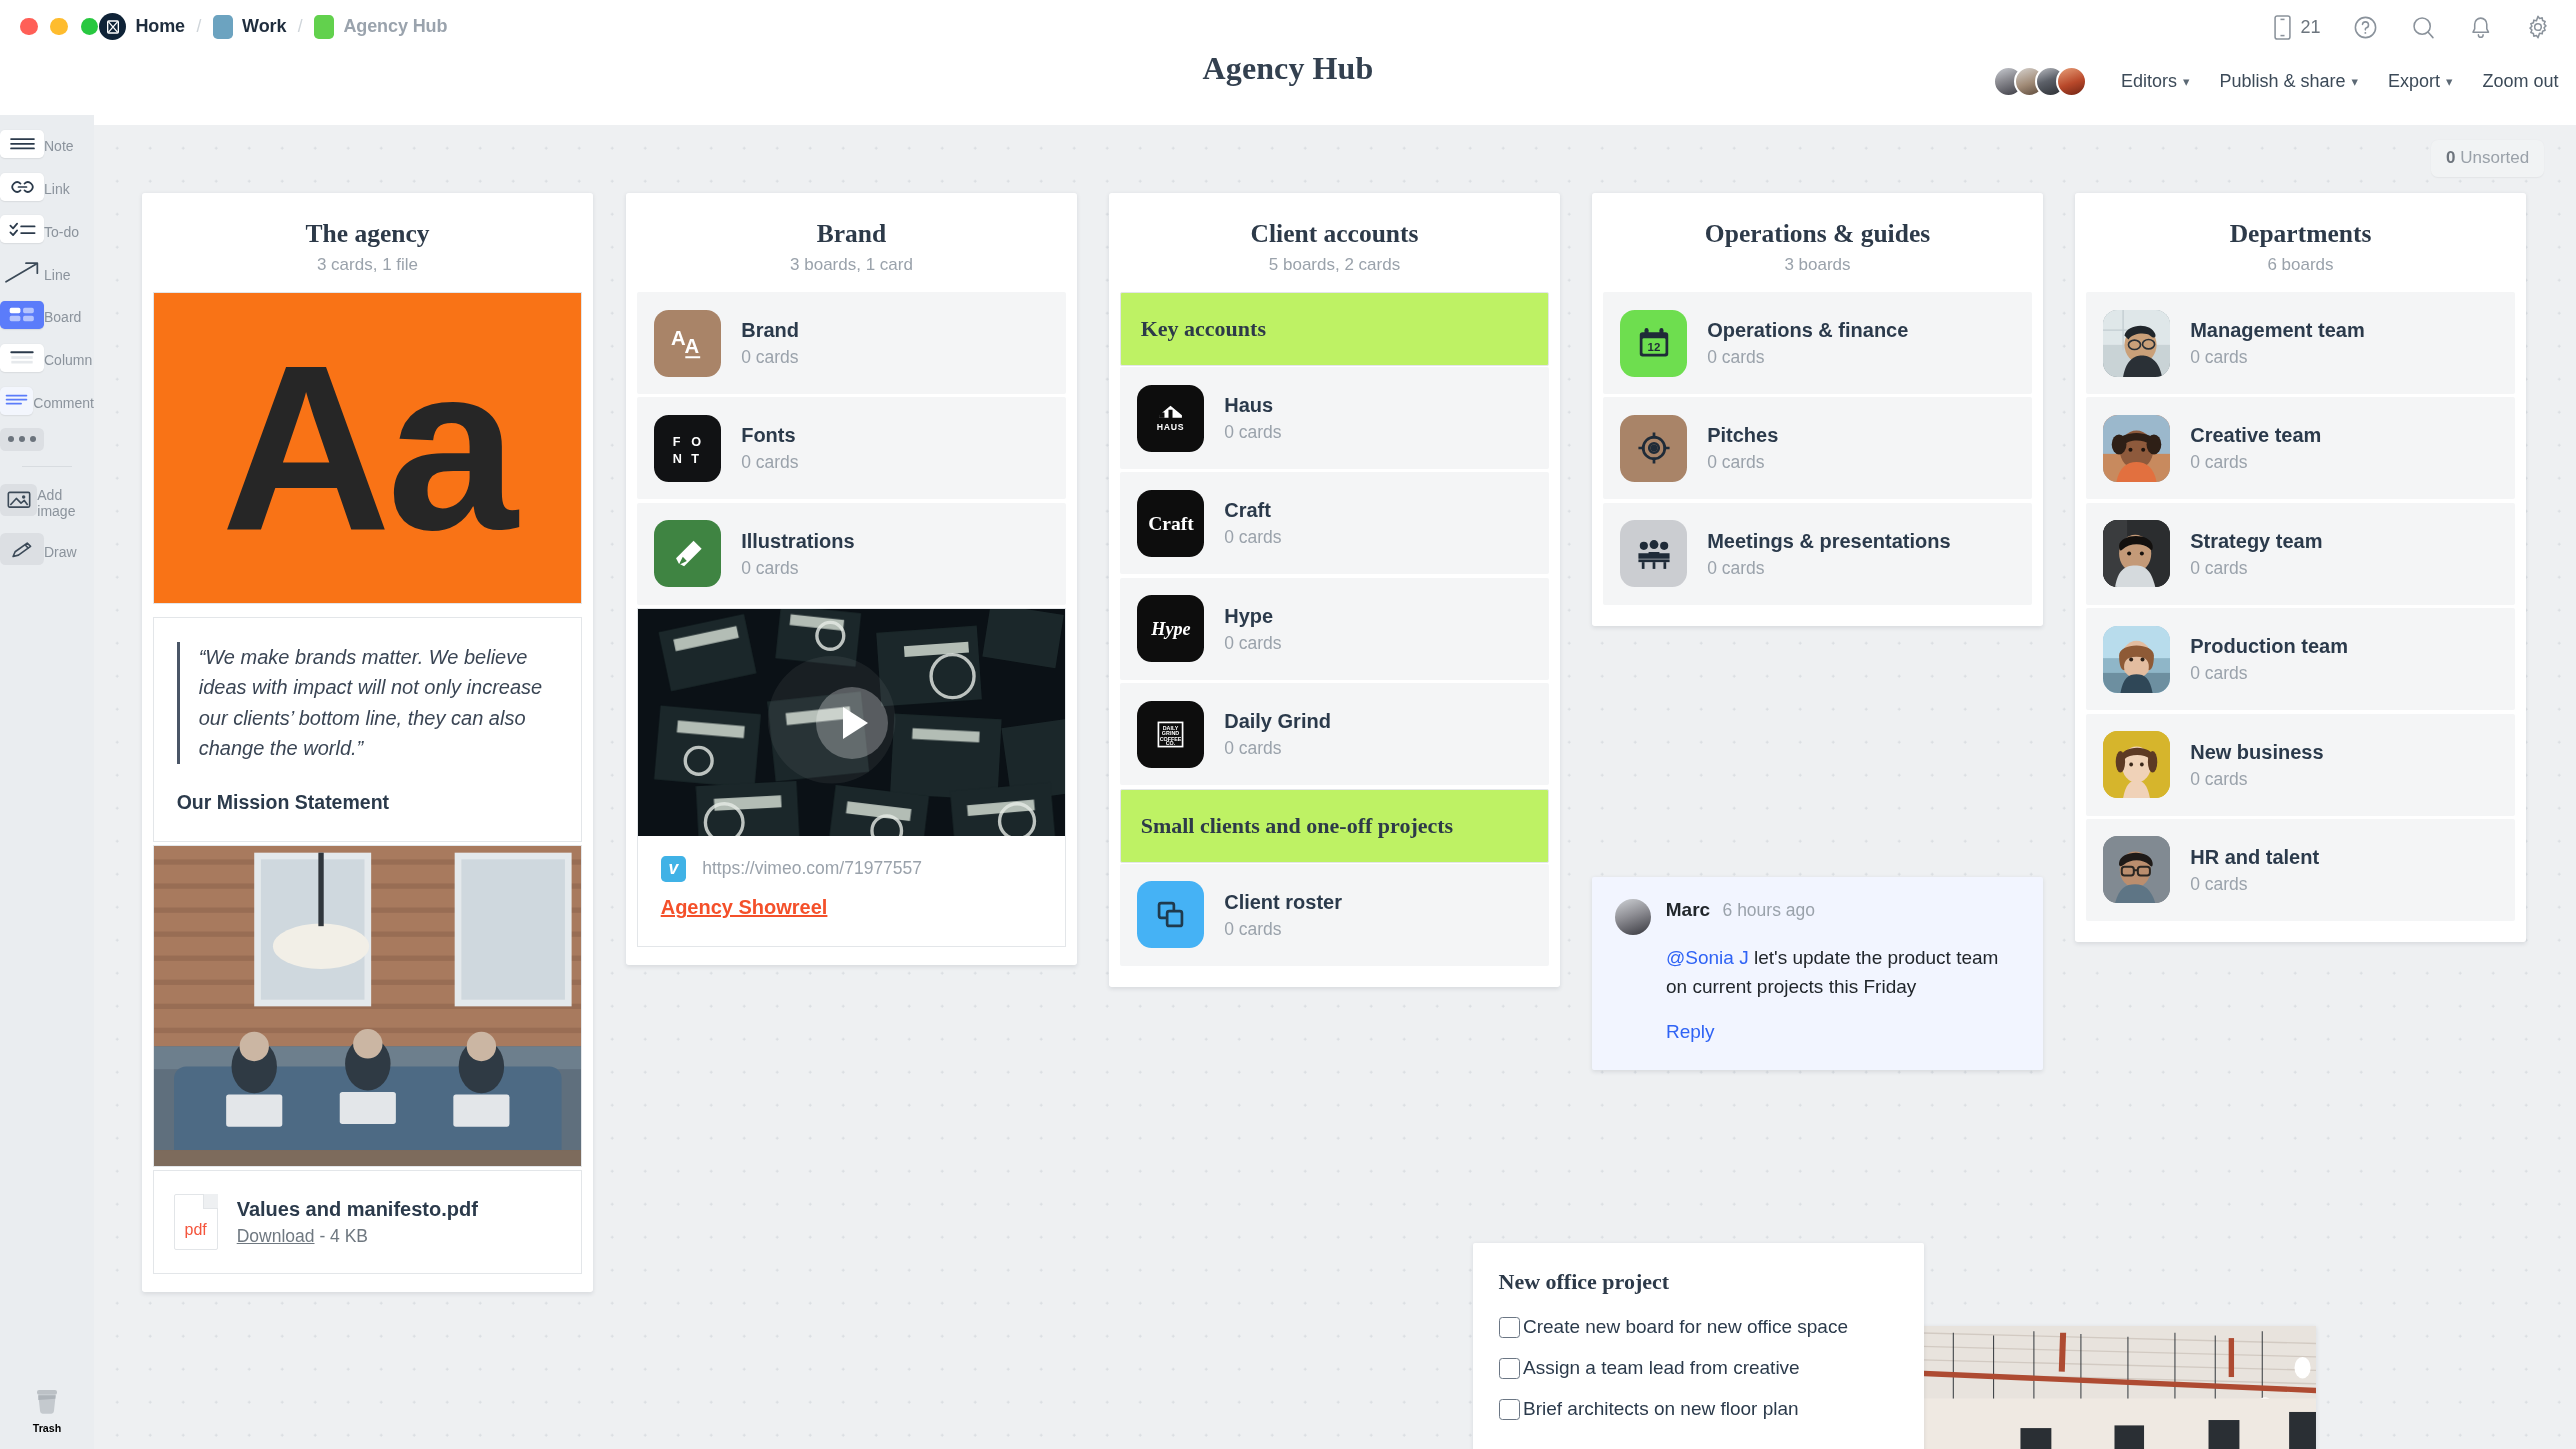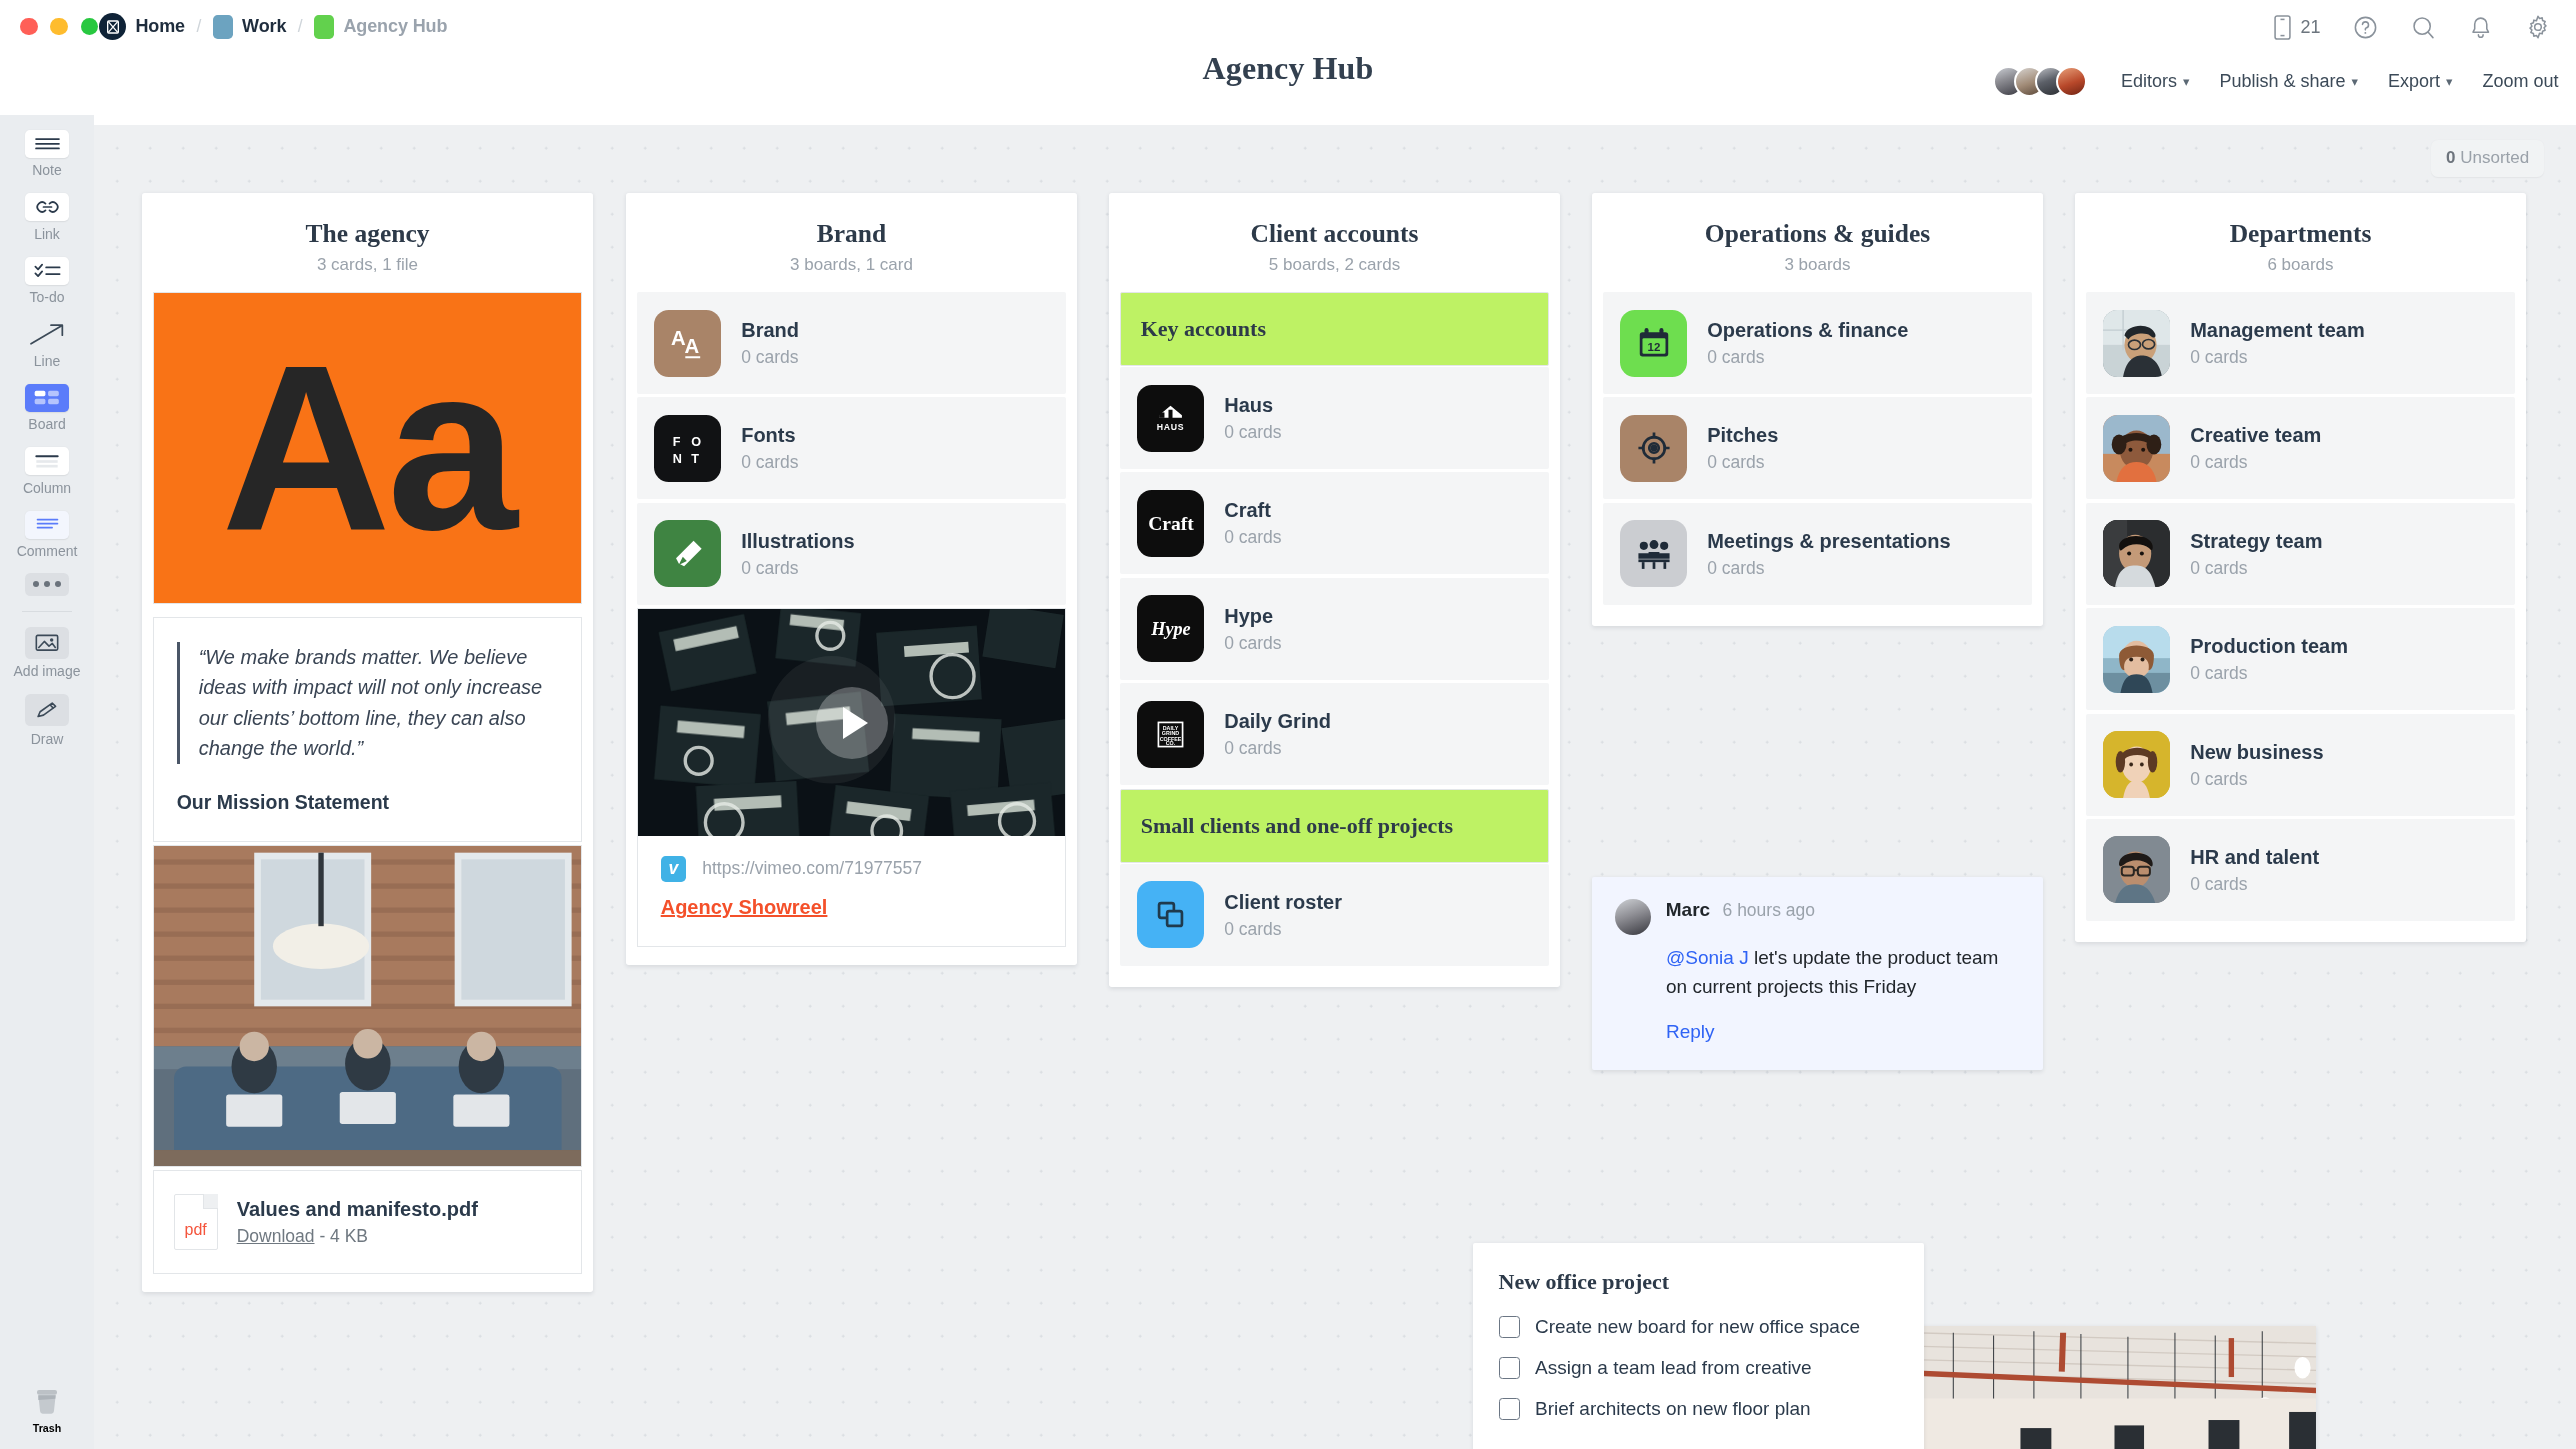--- a/index.html
+++ b/index.html
@@ -47,21 +47,21 @@
   .av3{background:linear-gradient(160deg,#b9bcc2 0%,#5c6068 45%,#2b2e33 100%);}
   .av4{background:linear-gradient(160deg,#e8a07a 0%,#b8482a 55%,#6e2313 100%);}
   .menu-btn { font-size:18px; color:#3c4a58; display:flex; align-items:center; gap:6px; cursor:pointer;}
   .caret { font-size:12.8px; color:#5c6975; }
 
   
   .lefttool {
     position:absolute; left:0; top:115px; width:94px; height:1334px;
     background:#eaedf0; z-index:30;
   }
-  .tool { width:94px; display:flex; flex-direction:column; align-items:center; margin-top:14.8px; cursor:pointer;}
+  .tool { width:94px; display:flex; flex-direction:row; align-items:center; margin-top:14.8px; cursor:pointer;}
   .tool .box { width:44px; height:28px; border-radius:4.7px; background:#fff; display:flex;align-items:center;justify-content:center;
                box-shadow:0 0.7px 1.3px rgba(0,0,0,0.08); }
   .tool .lbl { font-size:14px; color:#8b939c; margin-top:4.7px; }
   .tool.active .box { background:#5b7cfa; }
   .tool .plainbox { width:44px;height:28px; display:flex;align-items:center;justify-content:center;}
   .tool .greybox { width:44px;height:32px; border-radius:5.4px; background:#dcdfe3; display:flex;align-items:center;justify-content:center;}
   .divider { width:50px; height:1.3px; background:#d8dce0; margin:14.8px auto 2.7px auto;}
   .dots { width:44px;height:23px; border-radius:5.4px; background:#dcdfe3; display:flex;align-items:center;justify-content:center; gap:5.4px;}
   .dots i { width:6px;height:6px;border-radius:50%;background:#6b737c; display:block;}
   .trash { position:absolute; bottom:14.8px; left:0; width:94px; display:flex;flex-direction:column;align-items:center; cursor:pointer;font-weight:bold;}
@@ -153,21 +153,21 @@
   .cmt-body { font-size:19px; color:#21262b; line-height:1.52; margin-top:9.4px; margin-left:51px; }
   .cmt-body .mention { color:#2f63f5; }
   .cmt-reply { font-size:19px; color:#2f63f5; margin-top:19px; margin-left:51px; cursor:pointer;}
 
   
   .todo-card {
     position:absolute; width:451px; background:#fff; border-radius:2px;
     box-shadow:0 1.3px 4.7px rgba(20,30,45,0.10); padding:25.5px 25.5px 31px 25.5px; z-index:5;
   }
   .todo-title { font-family:"Liberation Serif",serif; font-weight:700; font-size:22px; color:#2d3a49; margin-bottom:21.5px;}
-  .todo-item { display:flex; align-items:center; gap:15px; margin-bottom:19px; cursor:pointer;}
+  .todo-item { display:flex; align-items:flex-end; gap:3px; margin-bottom:19px; cursor:pointer;}
   .todo-item:last-child { margin-bottom:0; }
   .chk { width:21.5px;height:21.5px; border:1.3px solid #6b7684; border-radius:3.4px; flex:0 0 auto; background:#fff;}
   .todo-text { font-size:19px; color:#2b3a4b; }
 
   
   .br-photo { position:absolute; left:1819px; top:1201px; width:403px; height:134px;
               overflow:hidden; background:#d8cfc8; box-shadow:0 1.3px 4.7px rgba(20,30,45,0.10);}
   .loft { position:absolute; inset:0; }
 
   svg { display:block; }

